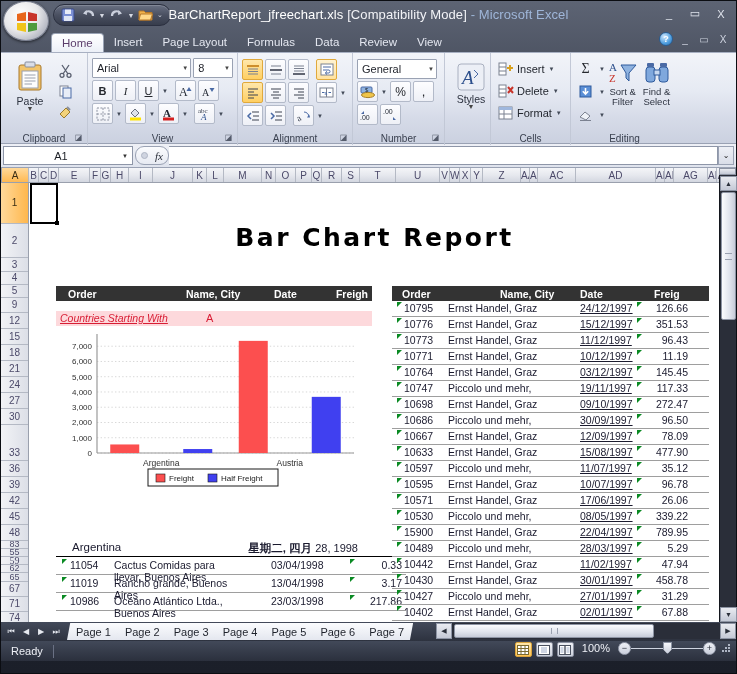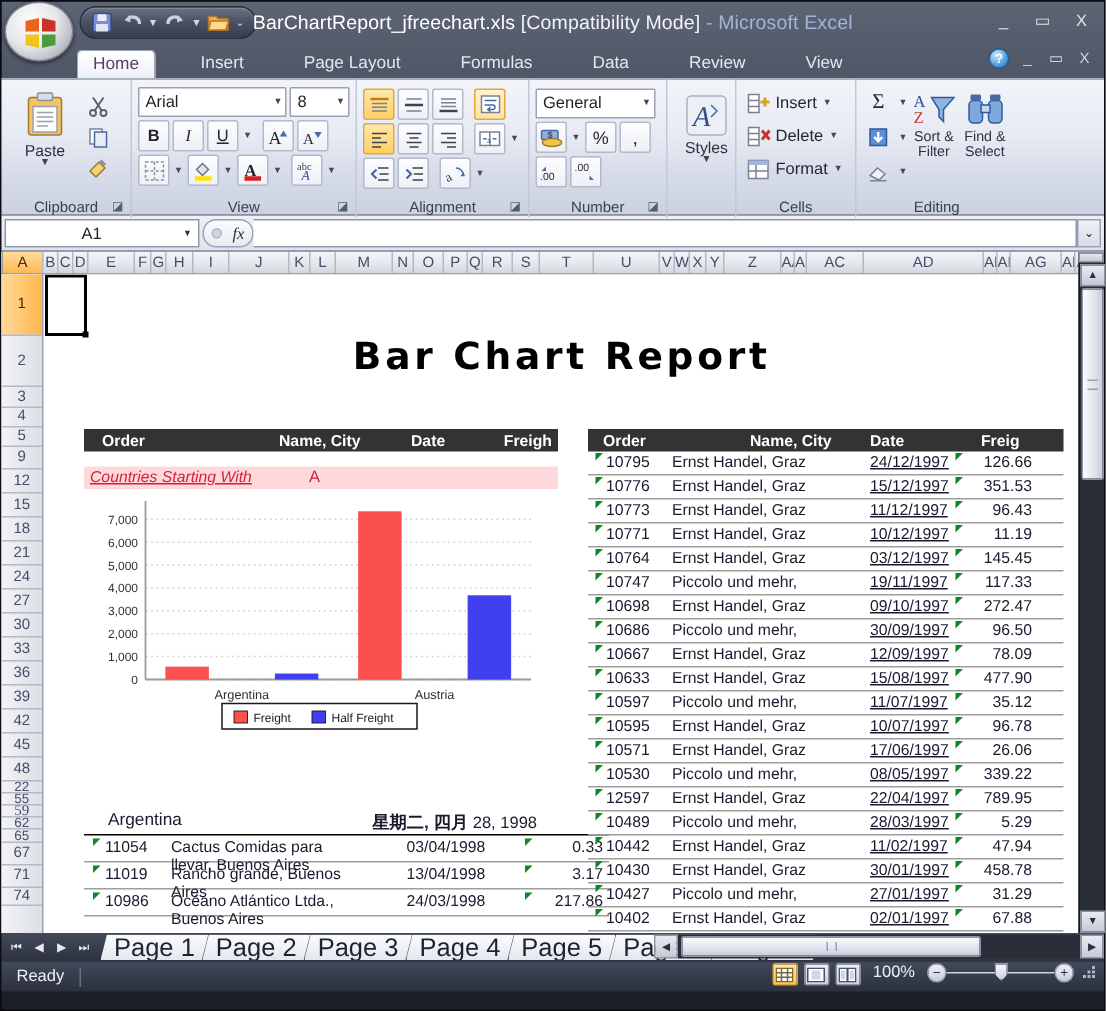--- a/index.html
+++ b/index.html
@@ -54,21 +54,21 @@
   .win-ctrls { position:absolute; right:4px; top:4px; display:flex; gap:4px; }
   .win-ctrls span {
     width:22px;height:17px; color:#dfe3ec; font-size:11px;
     display:flex;align-items:center;justify-content:center;
   }
 
   
   .tabstrip {
     position:relative; height:22px; margin-top:1px;
     padding-left:50px;
-    display:flex; align-items:flex-end;gap:20px;
+    display:flex; align-items:flex-end;
   }
   .tab {
     height:20px; padding:0 10px; color:#e4e7f0; font-size:11.5px;
     display:flex; align-items:center;
     border-top-left-radius:4px; border-top-right-radius:4px;
   }
   .tab.active {
     background: linear-gradient(180deg,#ffffff 0%,#f4f6fb 60%,#eaeef6 100%);
     color:#5b3d6b; border:1px solid #9aa3b5; border-bottom:none;
     margin-bottom:-1px; padding-bottom:1px;
@@ -243,21 +243,21 @@
   .splitter { position:absolute; right:0; top:0; width:17px; height:7px;
     background:linear-gradient(180deg,#e9ebf1,#c4c9d6); border:1px solid #8d94a4;}
 
   
   .tabbar { position:relative; height:19px; display:flex; align-items:center;
     background:linear-gradient(180deg,#434a5a,#2d323f); }
   .navbtns { display:flex; align-items:center; gap:1px; padding-left:3px;}
   .navbtns span{ width:14px;height:14px; display:flex;align-items:center;justify-content:center;
     font-size:8px;color:#e6e9f0;}
   .stabs { display:flex; align-items:flex-end; margin-left:4px; }
-  .stab { height:17px; padding:0 9px; font-size:17px; color:#1e222b;
+  .stab { height:17px; padding:0 9px; font-size:11px; color:#1e222b;
     background:linear-gradient(180deg,#fbfcfe,#e4e7ef);
     display:flex;align-items:center;
     clip-path: polygon(6% 0,100% 0,94% 100%,0 100%);
     margin-right:-4px; }
   .hscroll { position:absolute; right:0; top:1px; height:16px; width:300px; display:flex; }
   .hs-btn{width:16px;height:16px;background:linear-gradient(180deg,#e9ebf1,#c4c9d6);
     border:1px solid #8d94a4;display:flex;align-items:center;justify-content:center;font-size:7px;color:#2a2f3a;}
   .hs-track{flex:1;background:#2a2e39;position:relative;}
   .hs-thumb{position:absolute;top:1px;bottom:1px;left:2px;width:200px;
     background:linear-gradient(180deg,#fbfcfe,#dfe3ec 60%,#c7ccd9);
@@ -769,27 +769,27 @@
           <div class="rh" style="height: 13px; line-height: 12px;">4</div>
           <div class="rh" style="height: 13px; line-height: 12px;">5</div>
           <div class="rh" style="height: 15px; line-height: 14px;">9</div>
           <div class="rh" style="height: 16px; line-height: 15px;">12</div>
           <div class="rh" style="height: 16px; line-height: 15px;">15</div>
           <div class="rh" style="height: 16px; line-height: 15px;">18</div>
           <div class="rh" style="height: 16px; line-height: 15px;">21</div>
           <div class="rh" style="height: 16px; line-height: 15px;">24</div>
           <div class="rh" style="height: 16px; line-height: 15px;">27</div>
           <div class="rh" style="height: 16px; line-height: 15px;">30</div>
-          <div class="rh" style="height: 16px; line-height: 15px;">33</div>
+          <div class="rh" style="height: 16px; line-height: 15px; margin-top: 20px;">33</div>
           <div class="rh" style="height: 16px; line-height: 15px;">36</div>
           <div class="rh" style="height: 16px; line-height: 15px;">39</div>
           <div class="rh" style="height: 16px; line-height: 15px;">42</div>
           <div class="rh" style="height: 16px; line-height: 15px;">45</div>
           <div class="rh" style="height: 16px; line-height: 15px;">48</div>
-          <div class="rh" style="height: 8px; line-height: 7px; font-size: 9px;">22</div>
+          <div class="rh" style="height: 8px; line-height: 7px; font-size: 9px;">83</div>
           <div class="rh" style="height: 8px; line-height: 7px; font-size: 9px;">55</div>
           <div class="rh" style="height: 8px; line-height: 7px; font-size: 10px; font-family: Liberation Serif, serif;">59</div>
           <div class="rh" style="height: 8px; line-height: 7px; font-size: 9px;">62</div>
           <div class="rh" style="height: 9px; line-height: 8px; font-size: 9px;">65</div>
           <div class="rh" style="height: 15px; line-height: 14px;">67</div>
           <div class="rh" style="height: 15px; line-height: 14px;">71</div>
           <div class="rh" style="height: 12px; line-height: 11px;">74</div>
         </div>
     </div>
 
@@ -882,21 +882,21 @@
               <span class="c-nm2">Aires</span>
               <span class="c-dt">13/04/1998</span>
               <span class="tri" style="left:294px;top:2px"></span>
               <span class="c-fr">3.17</span>
             </div>
             <div class="lrow">
               <span class="tri" style="left:6px;top:2px"></span>
               <span class="c-ord">10986</span>
               <span class="c-nm">Océano Atlántico Ltda.,</span>
               <span class="c-nm2">Buenos Aires</span>
-              <span class="c-dt">24/03/1998</span>
+              <span class="c-dt">23/03/1998</span>
               <span class="tri" style="left:294px;top:2px"></span>
               <span class="c-fr">217.86</span>
             </div>
           </div>
       </div>
 
       <div class="tbl-hdr" style="left:362px; top:103px; width:317px;">
         <span style="left:10px">Order</span>
         <span style="left:108px">Name, City</span>
         <span style="left:188px">Date</span>
@@ -1012,21 +1012,21 @@
             <div class="rrow">
               <span class="tri" style="left:5px;top:1px"></span>
               <span class="c-ord">10530</span>
               <span class="c-nm">Piccolo und mehr,</span>
               <span class="c-dt">08/05/1997</span>
               <span class="tri" style="left:245px;top:1px"></span>
               <span class="c-fr">339.22</span>
             </div>
             <div class="rrow">
               <span class="tri" style="left:5px;top:1px"></span>
-              <span class="c-ord">12597</span>
+              <span class="c-ord">15900</span>
               <span class="c-nm">Ernst Handel, Graz</span>
               <span class="c-dt">22/04/1997</span>
               <span class="tri" style="left:245px;top:1px"></span>
               <span class="c-fr">789.95</span>
             </div>
             <div class="rrow">
               <span class="tri" style="left:5px;top:1px"></span>
               <span class="c-ord">10489</span>
               <span class="c-nm">Piccolo und mehr,</span>
               <span class="c-dt">28/03/1997</span>

